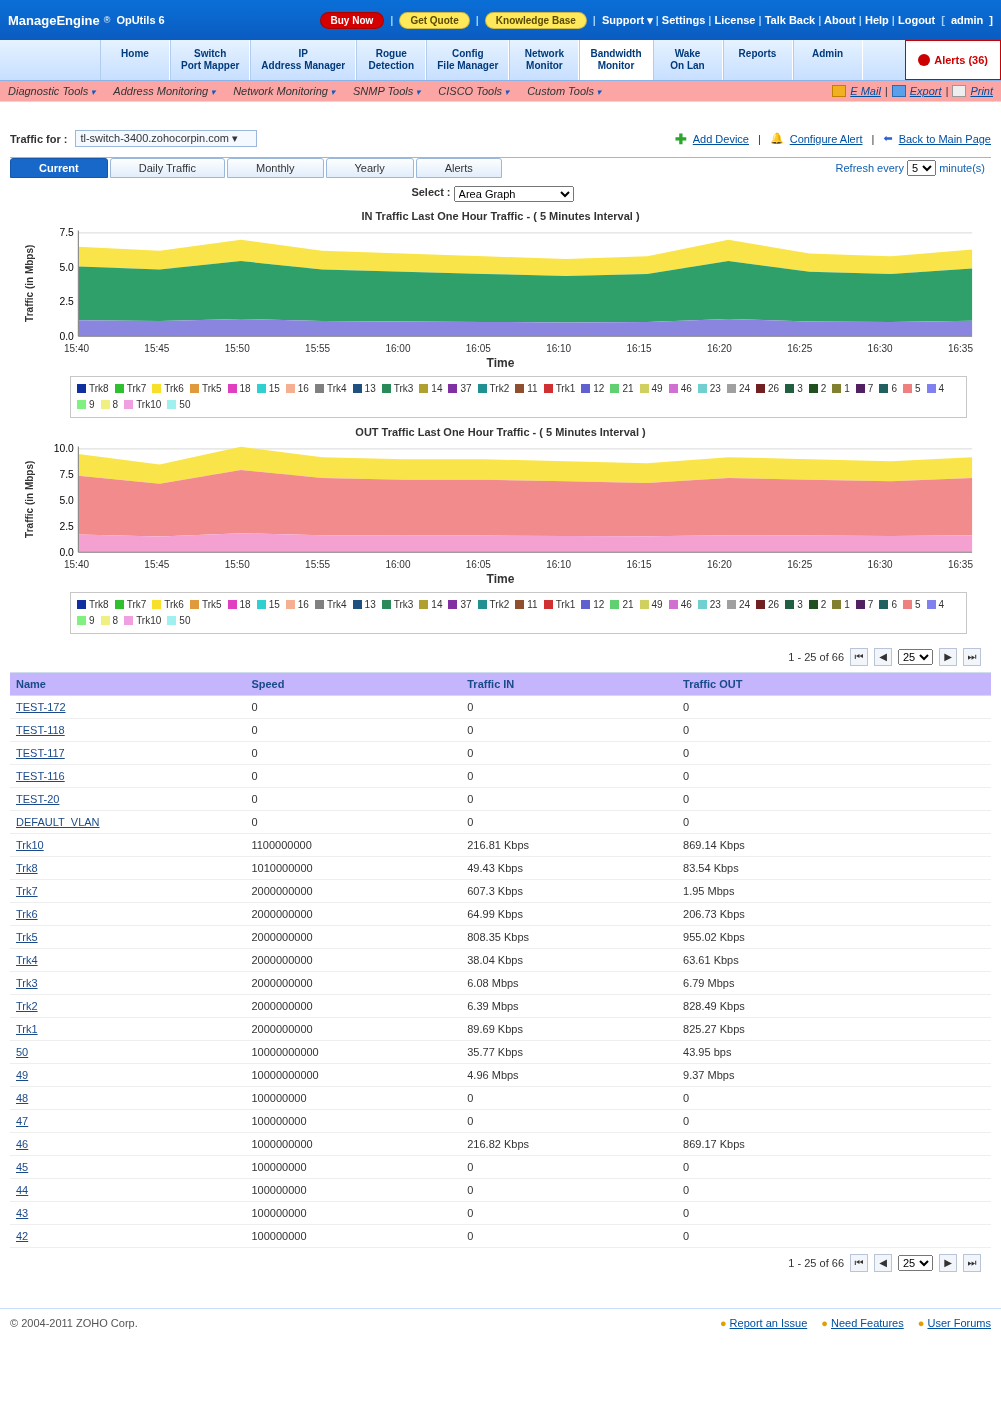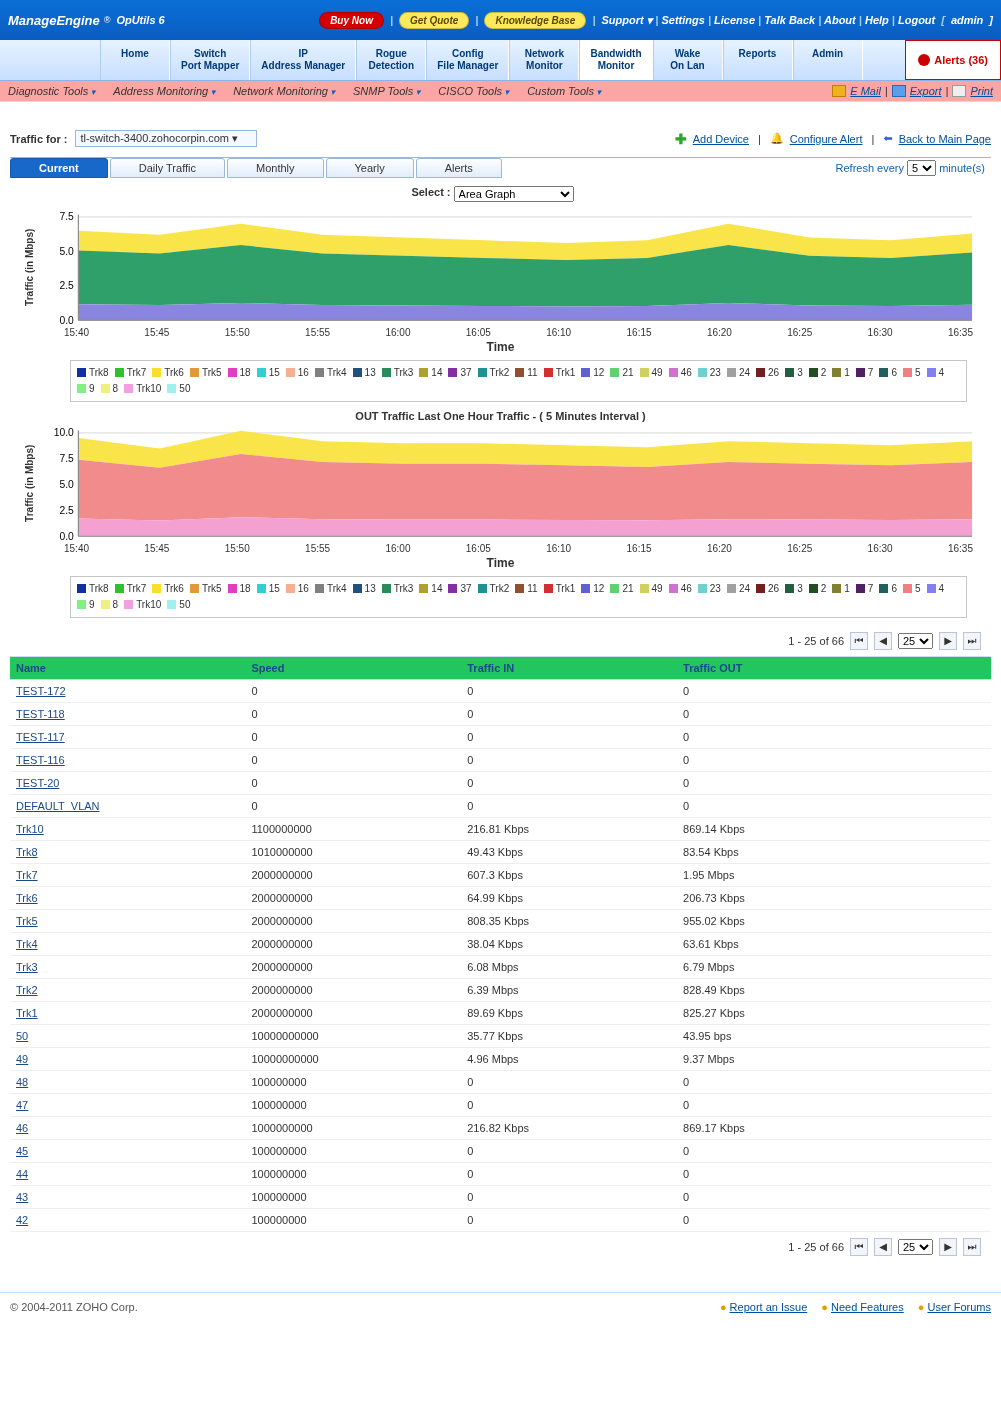--- a/index.html
+++ b/index.html
@@ -1,20 +1,20 @@
 <!DOCTYPE html>
 <html><head>
 <meta charset="utf-8">
 <style>
   * { box-sizing: border-box; margin: 0; padding: 0; }
   body { font-family: Verdana, Arial, sans-serif; font-size: 11px; background: #fff; color: #333; width: 1001px; }
   a { color: #0050a0; text-decoration: underline; cursor: pointer; }
 
   
-  .header { background: linear-gradient(#0a6fd8, #0a5cc0); color: #fff; height: 40px; display: flex; align-items: center; padding: 0 8px; font-style: italic; }
+  .header { background: linear-gradient(#0a6fd8, #0a5cc0); color: #fff; height: 40px; display: flex; align-items: center; padding: 0 8px; }
   .logo { font-size: 13px; font-weight: bold; display: flex; align-items: center; gap: 4px; }
   .logo sup { font-size: 9px; font-weight: normal; }
   .header-links { margin-left: auto; display: flex; gap: 6px; align-items: center; font-size: 11px; font-weight: bold; }
   .header-links span.sep { color: #9cd0ff; }
   .btn-pill { display: inline-block; padding: 2px 10px; border-radius: 10px; font-size: 10px; font-weight: bold; border: 1px solid rgba(0,0,0,0.2); }
   .buy { background: #d40000; color: #fff; }
   .quote { background: #ffe95a; color: #5a4a00; }
   .kb { background: #ffe95a; color: #5a4a00; }
 
   
@@ -65,21 +65,21 @@
   .leg-item { display:inline-flex; align-items:center; gap:3px; margin-right:6px; white-space:nowrap;}
   .swatch { width:9px; height:9px; display:inline-block; }
 
   
   .pager-row { display:flex; justify-content:flex-end; align-items:center; gap:6px; padding:6px 10px; font-size:11px; }
   .pager-btn { border:1px solid #b9c5d6; background:#f2f6fb; width:18px; height:18px; display:inline-flex; align-items:center; justify-content:center; font-size:10px; cursor:pointer;}
   .pager-row select { font-size:11px; }
 
   
   table.data { width:100%; border-collapse:collapse; font-size:11px; }
-  table.data th { background:#22c55e; color:#1a4a8a; font-weight:bold; text-align:left; padding:5px 6px; border-top:1px solid #d0ddee; border-bottom:1px solid #d0ddee;}
+  table.data th { background:#c4b5fd; color:#1a4a8a; font-weight:bold; text-align:left; padding:5px 6px; border-top:1px solid #d0ddee; border-bottom:1px solid #d0ddee;}
   table.data td { padding:5px 6px; border-bottom:1px solid #eee; }
   table.data td:first-child a { color:#1a4a8a; }
 
   
   .footer { border-top:1px solid #c7dfff; margin-top:20px; padding:8px 10px; display:flex; font-size:11px; color:#555;}
   .footer .flinks { margin-left:auto; display:flex; gap:14px; }
   .flinks span::before { content:"● "; color:#e0a000; }
 
   .col-name{width:24%} .col-speed{width:22%} .col-in{width:22%} .col-out{width:32%}
 </style>
@@ -164,20 +164,21 @@
     </div>
   </div>
 
   <div class="chart-select">
     <span>Select :</span>&nbsp;
     <select><option>Area Graph</option></select>
   </div>
 
   <div id="charts">
       <div class="chart-block">
+        <div class="chart-title">IN Traffic Last One Hour Traffic - ( 5 Minutes Interval )</div>
         <div class="chart-frame">
           <div class="ylab">Traffic (in Mbps)</div>
           <div class="plot">
             <svg viewBox="0 0 820 100">
               <text x="32" y="99" font-size="9" text-anchor="end">0.0</text>
               <line x1="36" x2="814" y1="96" y2="96" stroke="#e0e0e0"></line>
               <text x="32" y="69" font-size="9" text-anchor="end">2.5</text>
               <line x1="36" x2="814" y1="66" y2="66" stroke="#e0e0e0"></line>
               <text x="32" y="39" font-size="9" text-anchor="end">5.0</text>
               <line x1="36" x2="814" y1="36" y2="36" stroke="#e0e0e0"></line>

